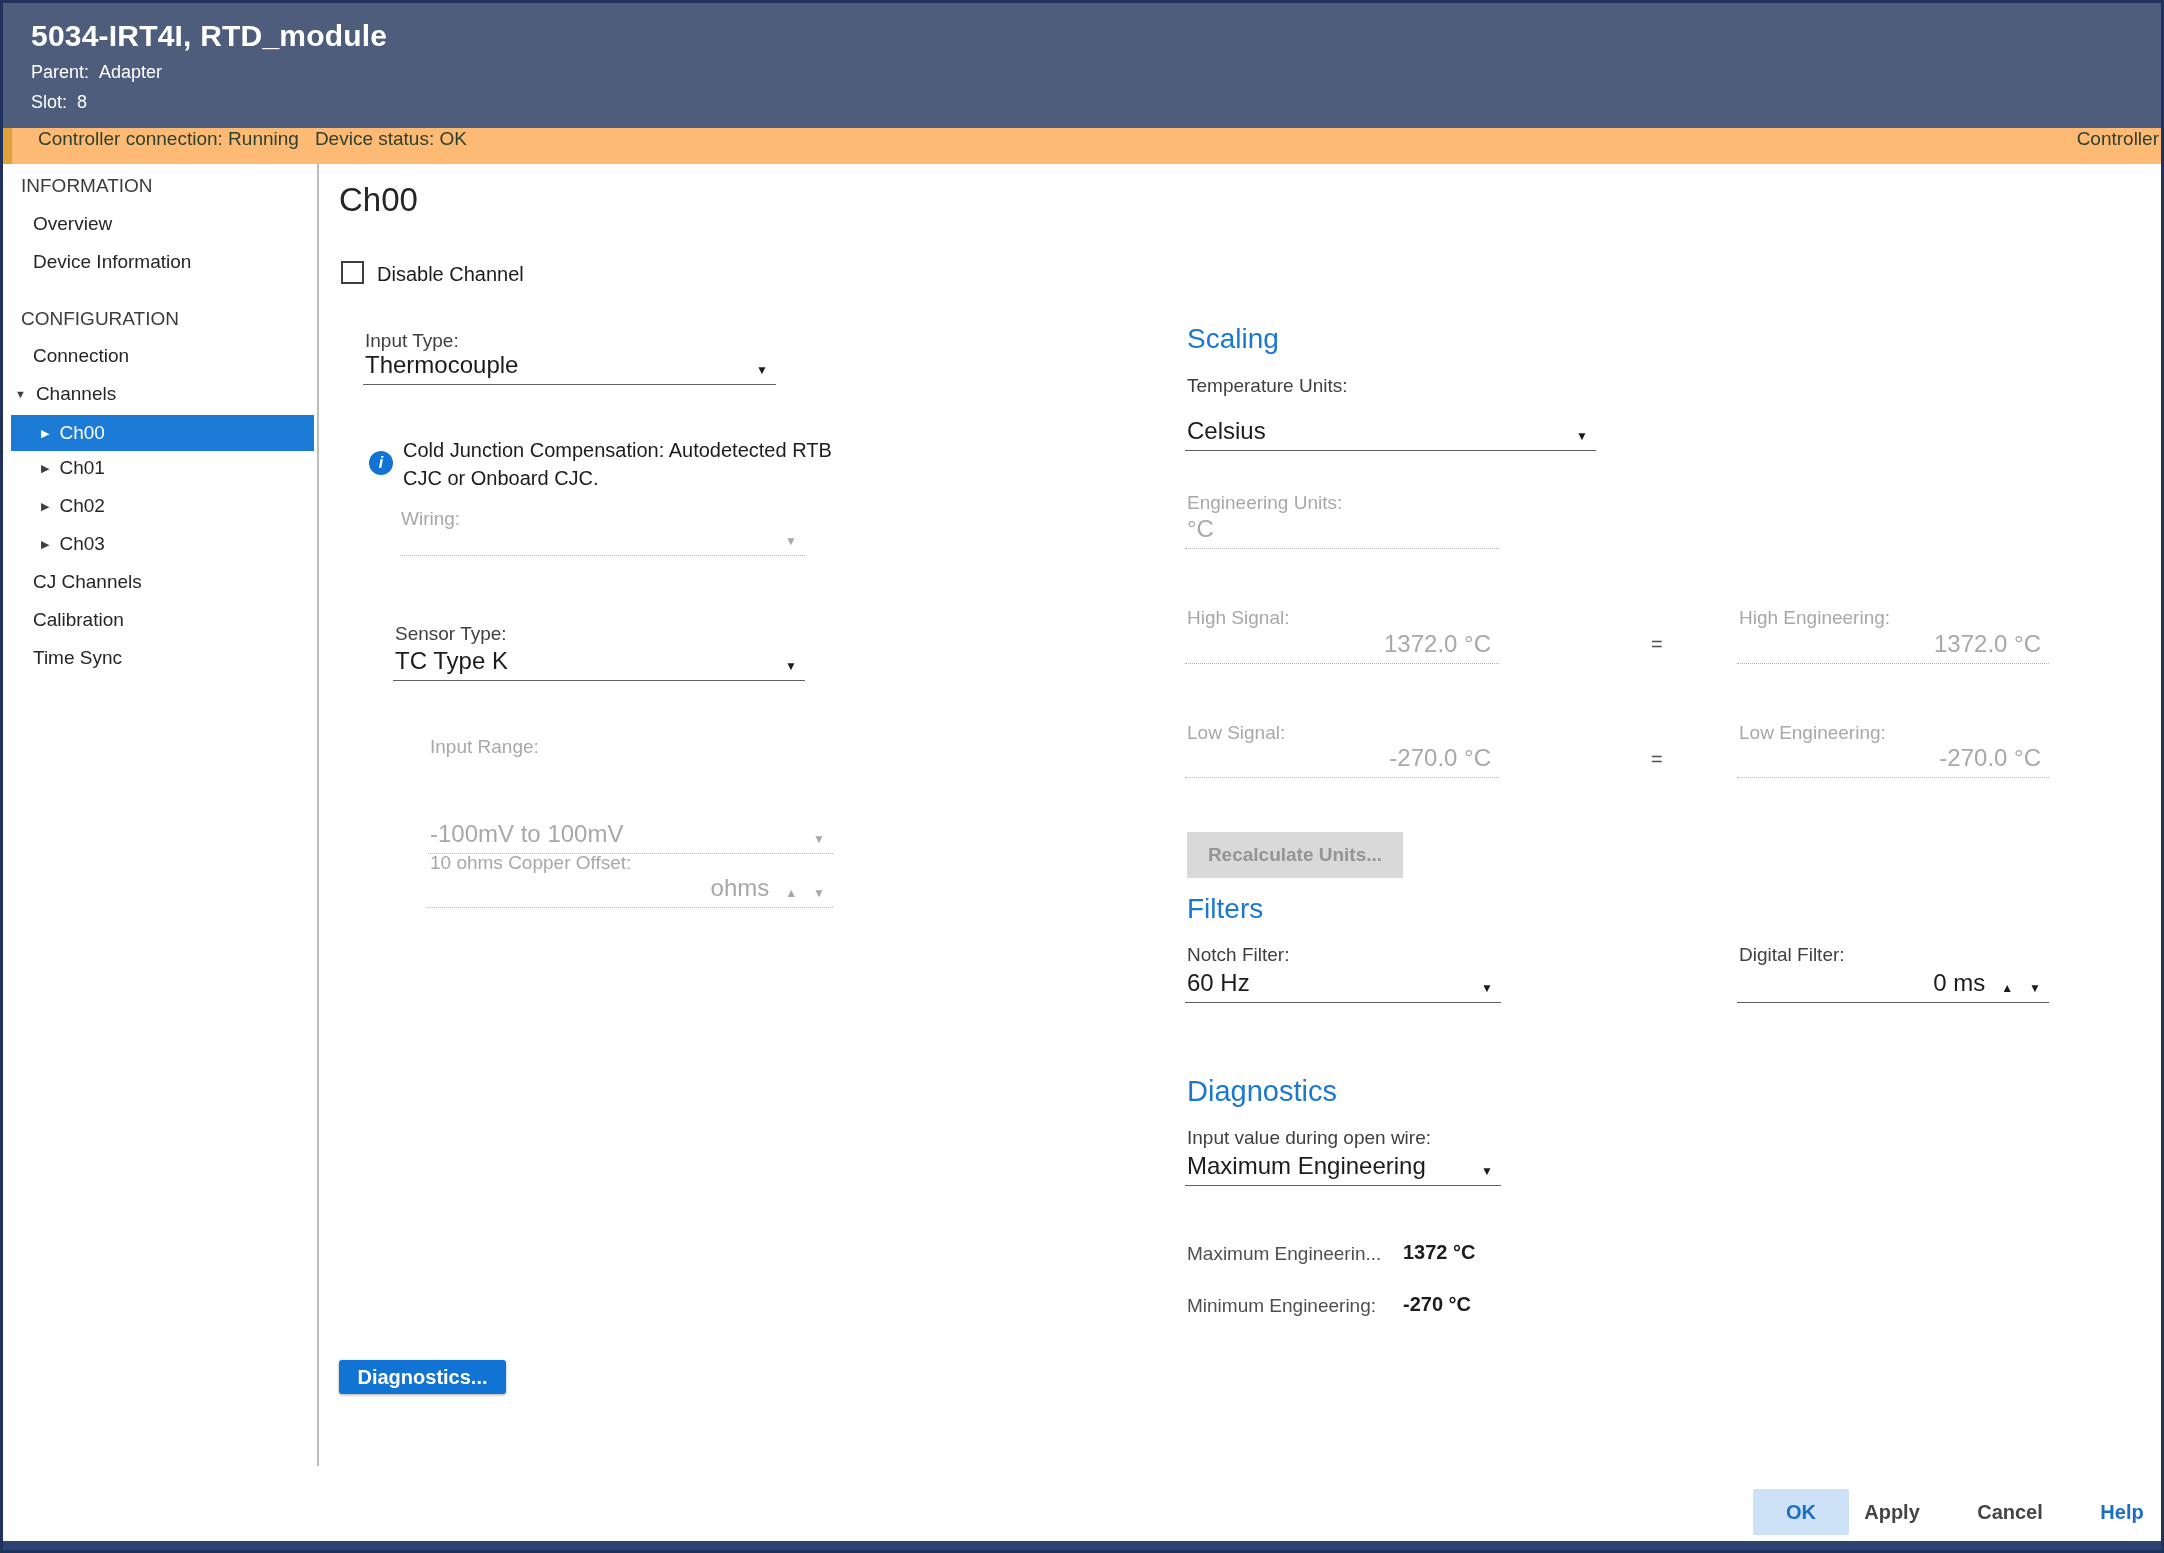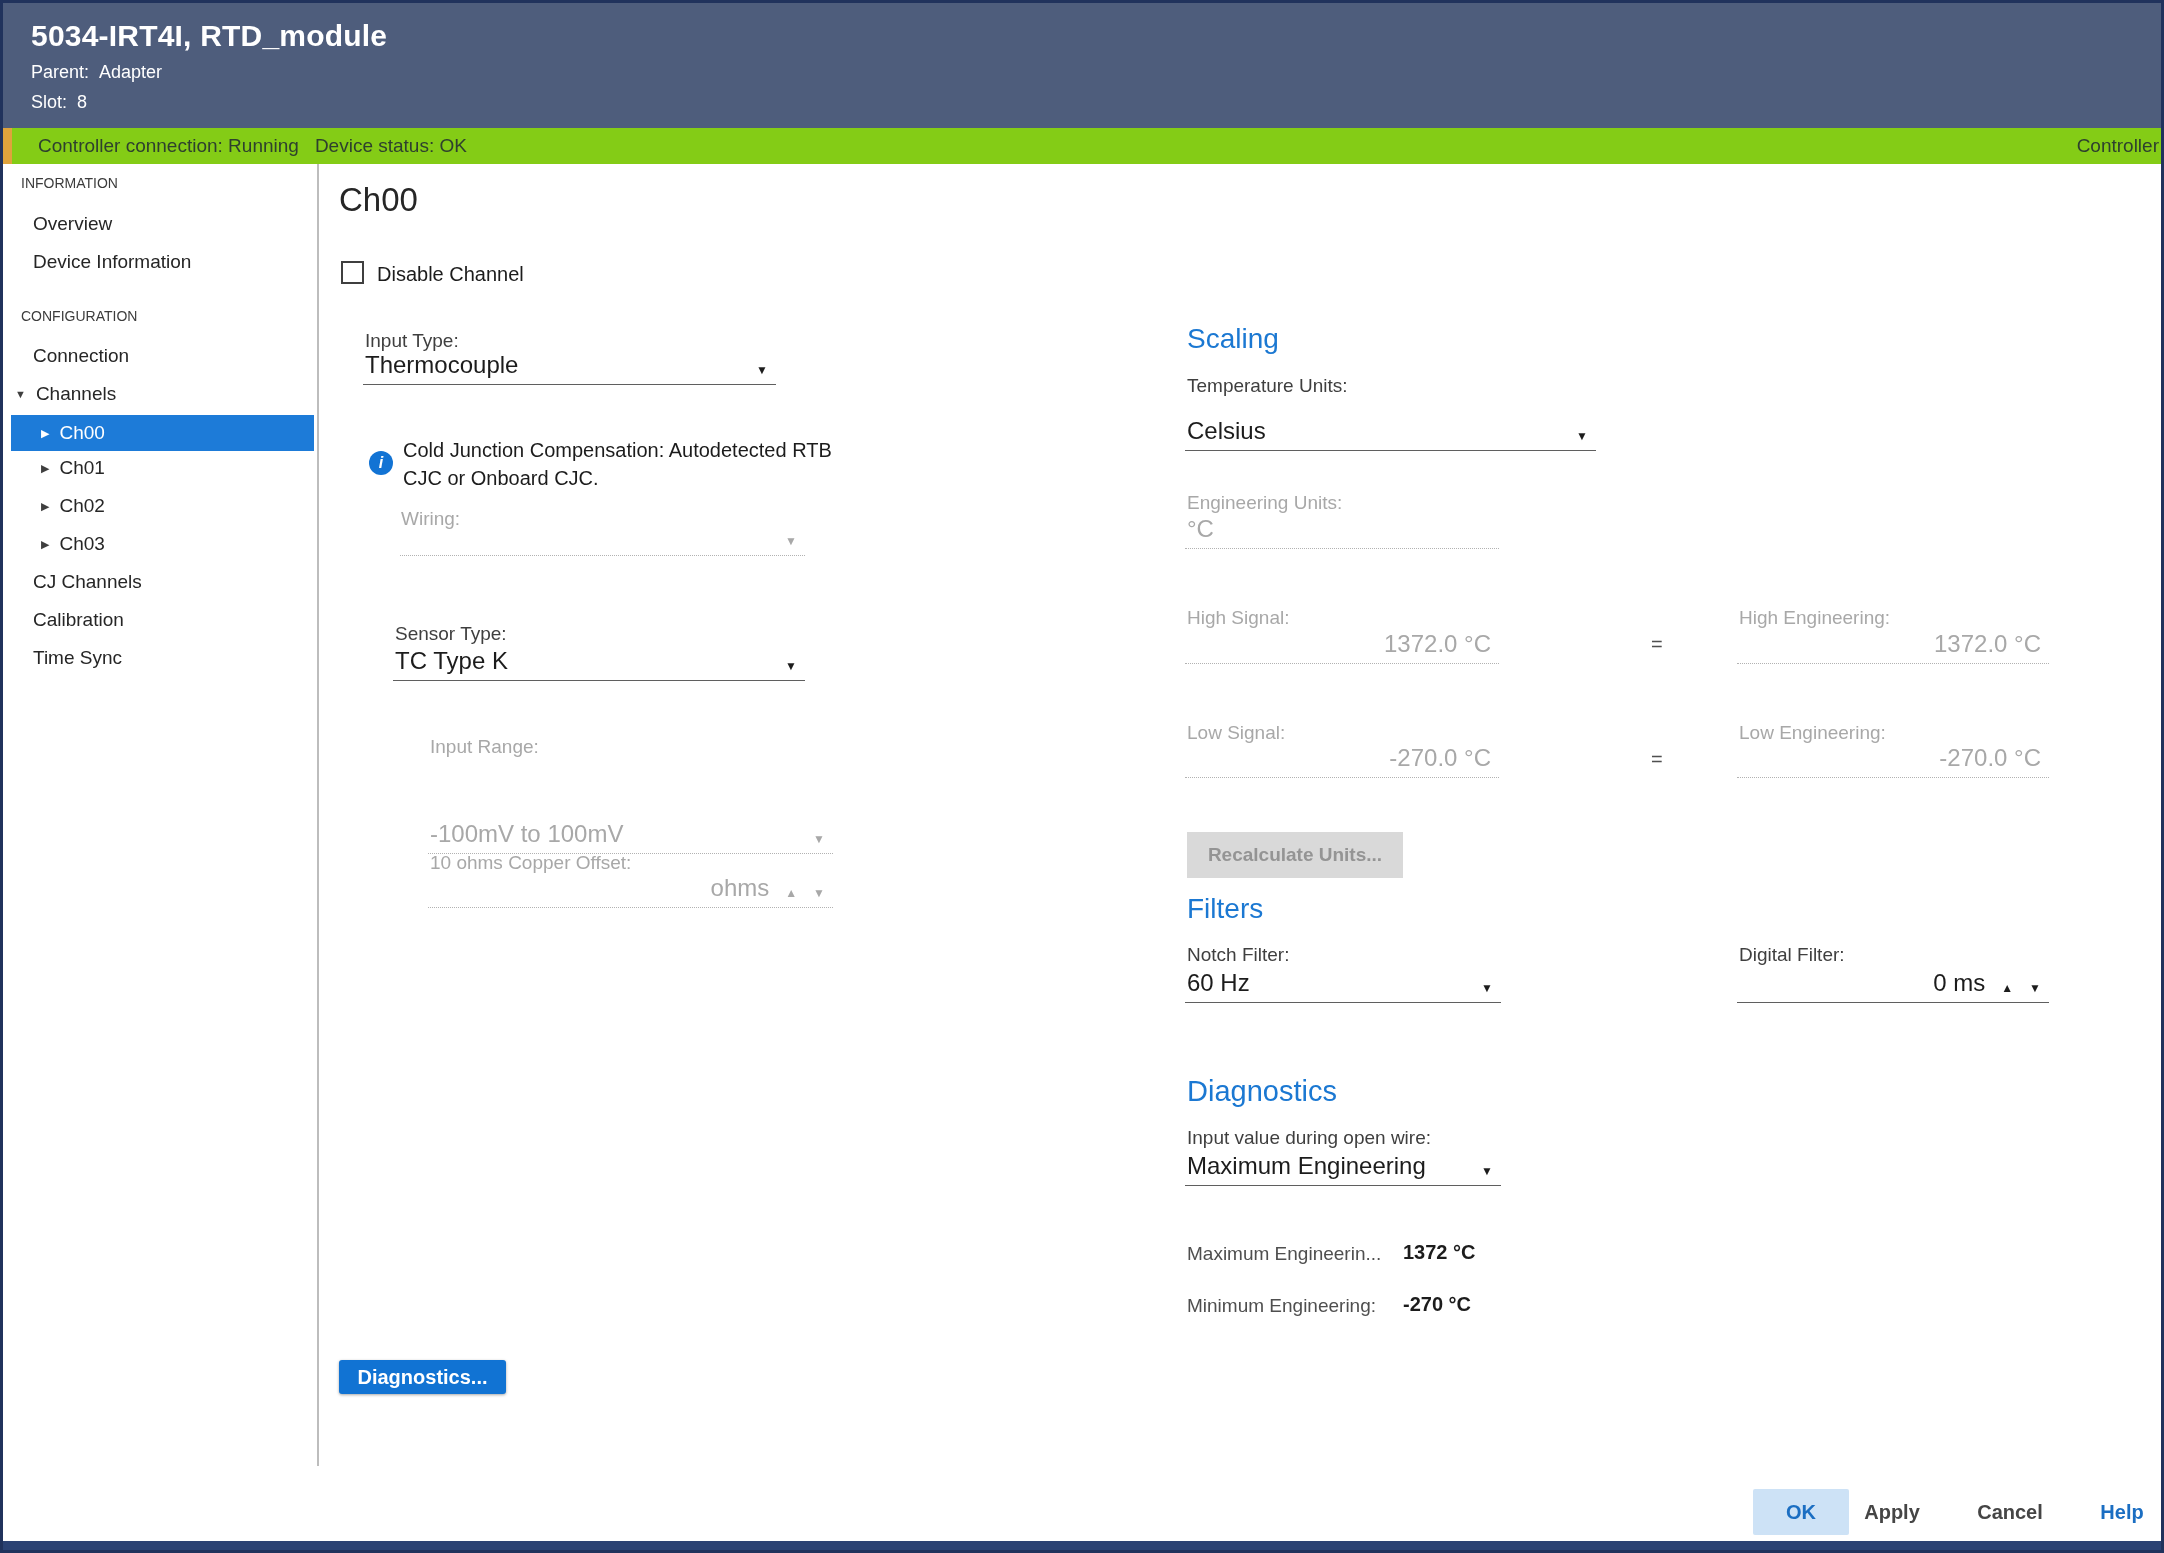--- a/index.html
+++ b/index.html
@@ -6,28 +6,28 @@
   body{font-family:"Liberation Sans",sans-serif;background:#ffffff;}
   .window{position:relative;width:2164px;height:1553px;background:#fff;border:3px solid #20325c;box-sizing:border-box;overflow:hidden;}
 
   
   .titlebar{position:absolute;top:0;left:0;right:0;height:139px;background:#4e5d7c;color:#fff;padding:16px 0 0 28px;box-sizing:border-box;}
   .titlebar .title{font-size:30px;font-weight:700;letter-spacing:.2px;}
   .titlebar .sub{font-size:18px;margin-top:9px;}
   .titlebar .sub .k{margin-right:10px;}
 
   
-  .statusbar{position:absolute;top:125px;left:0;right:0;height:36px;background:#84cc16;display:flex;align-items:center;font-size:19px;color:#2e402e;}
+  .statusbar{position:absolute;top:125px;left:0;right:0;height:36px;background:#fdba74;display:flex;align-items:flex-start;font-size:19px;color:#2e402e;}
   .accent{width:9px;height:100%;background:#dfa33c;flex:0 0 auto;}
   .statusbar .t1{margin-left:26px;}
   .statusbar .t2{margin-left:16px;}
   .statusbar .t3{margin-left:auto;margin-right:2px;}
 
   
-  .shead{position:absolute;font-size:14px;color:#3c3c3c;}
+  .shead{position:absolute;font-size:19px;color:#3c3c3c;}
   .sitem{position:absolute;font-size:19px;color:#262626;display:flex;align-items:center;height:34px;cursor:default;white-space:nowrap;}
   .tri{font-size:11px;color:#3f3f3f;margin-right:10px;line-height:1;}
   .sel-row{position:absolute;left:8px;top:412px;width:303px;height:36px;background:#1d7bd8;color:#fff;display:flex;align-items:center;font-size:19px;}
   .sel-row .tri{color:#ffffff;margin-left:30px;}
   .vdiv{position:absolute;left:314px;top:161px;width:2px;height:1302px;background:#bdbdbd;}
 
   
   .lbl{position:absolute;font-size:19px;color:#3f3f3f;white-space:nowrap;}
   .lbl.dis{color:#a8a8a8;}
   .txt{position:absolute;font-size:20px;color:#1c1c1c;white-space:nowrap;}

